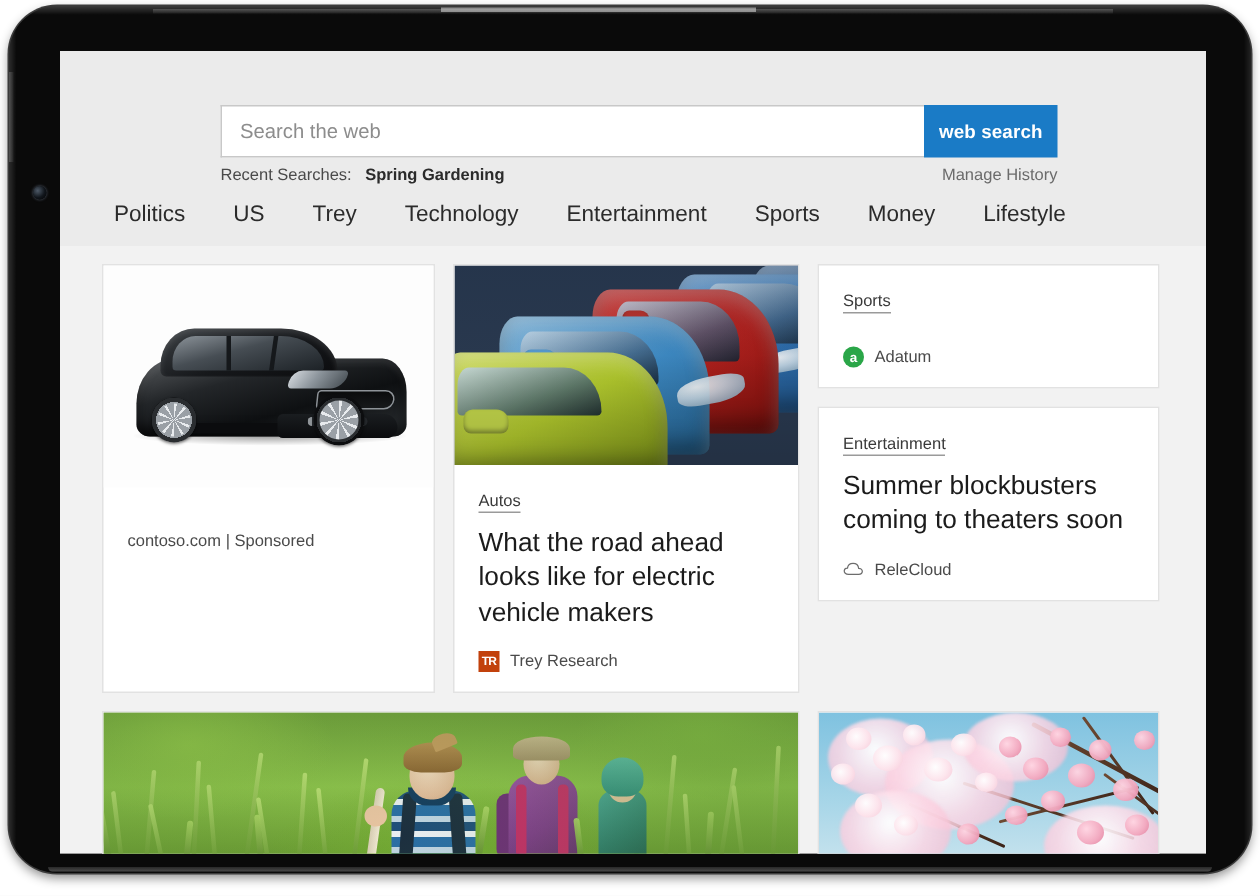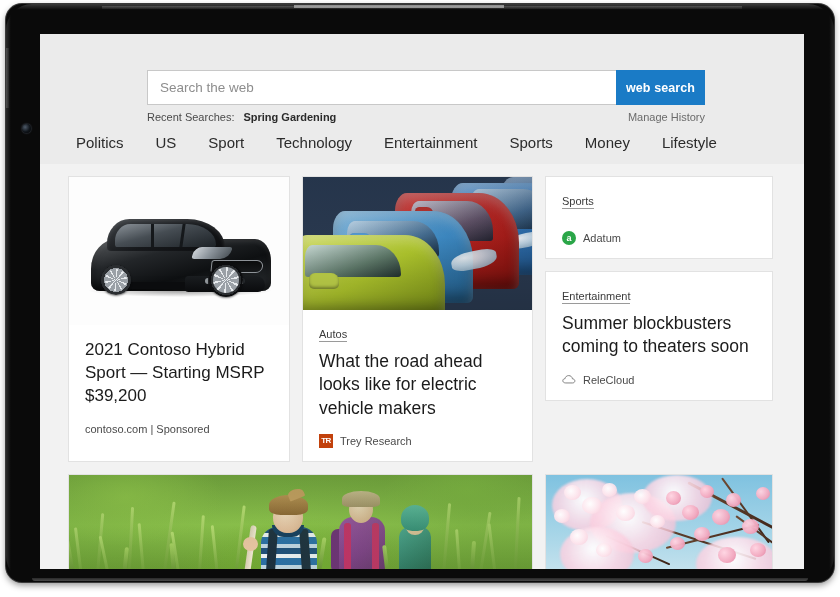--- a/index.html
+++ b/index.html
@@ -14,21 +14,21 @@
   }
 
   
   #device {
     position: absolute;
     left: 6px;
     top: 4px;
     width: 828px;
     height: 578px;
     background: #0a0a0a;
-    border-radius: 16px;
+    border-radius: 32px;
     box-shadow: 0 0 0 1px #3b3b3b, 0 3px 7px rgba(0,0,0,.45);
     overflow: hidden;
   }
   #device-inner-sheen {
     position: absolute;
     inset: 0;
     border-radius: 26px;
     background:
       linear-gradient(to bottom, rgba(255,255,255,.20) 0px, rgba(255,255,255,0) 6px),
       linear-gradient(to right, rgba(255,255,255,.14) 0px, rgba(255,255,255,0) 5px),
@@ -570,21 +570,21 @@
 
       <div class="recent-row">
         <span class="recent-label">Recent Searches:</span>
         <span class="recent-item">Spring Gardening</span>
         <span class="manage-history">Manage History</span>
       </div>
 
       <div class="nav">
         <div class="nav-item"><span>Politics</span></div>
         <div class="nav-item"><span>US</span></div>
-        <div class="nav-item"><span>Sport</span></div>
+        <div class="nav-item"><span>Trey</span></div>
         <div class="nav-item"><span>Technology</span></div>
         <div class="nav-item"><span>Entertainment</span></div>
         <div class="nav-item"><span>Sports</span></div>
         <div class="nav-item"><span>Money</span></div>
         <div class="nav-item"><span>Lifestyle</span></div>
 
       </div>
     </div>
 
     <div class="feed">
@@ -601,21 +601,20 @@
             <div class="car-pillar p1"></div>
             <div class="car-pillar p2"></div>
             <div class="car-light"></div>
             <div class="car-grille"></div>
             <div class="car-bumper"></div>
             <div class="car-fog"></div>
             <div class="wheel rear"></div>
             <div class="wheel front"></div>
           </div>
           <div class="card-body">
-            <div class="headline ad">2021 Contoso Hybrid Sport — Starting MSRP $39,200</div>
             <div class="source plain">
               <span>contoso.com | Sponsored</span>
             </div>
           </div>
         </div>
 
         <div class="card col-b">
           <div class="thumb thumb-cars">
             <div class="cars-layer">
               <div class="carstrip cs-dark"></div>

